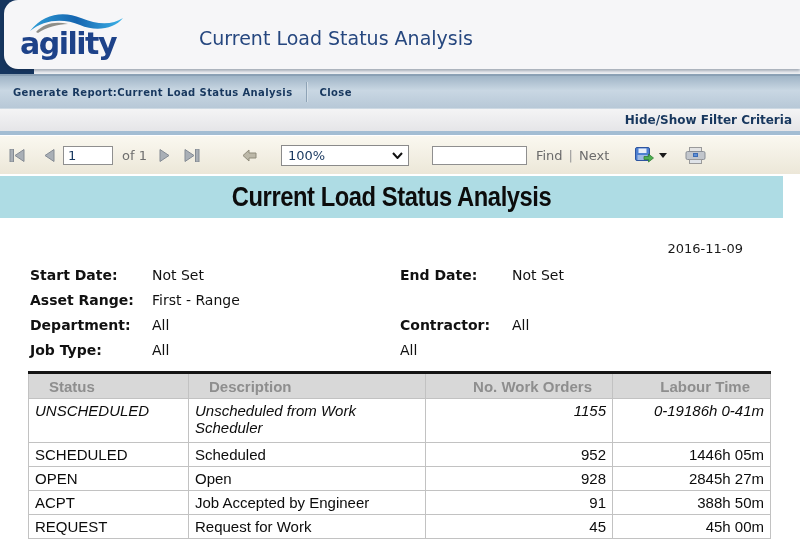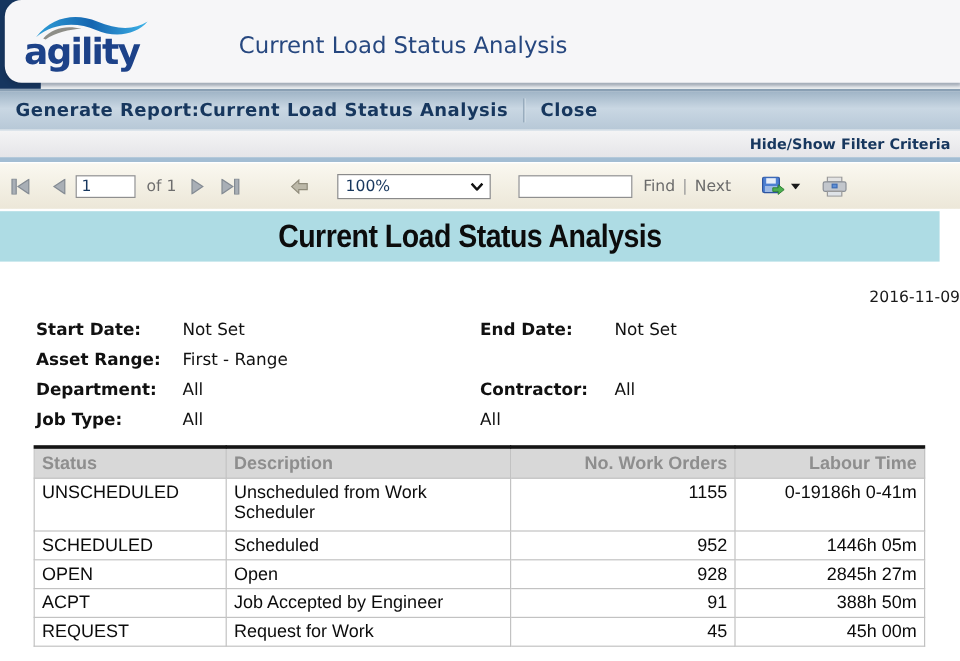--- a/index.html
+++ b/index.html
@@ -16,21 +16,21 @@
   .logo { margin-left:16px; width:112px; position:relative; }
   .logo-swoosh { display:block; margin-left:8px; }
   .logo-text { margin-top:-8px; font-weight:bold; font-size:30px; color:#1d4289;
                letter-spacing:-1.5px; line-height:1; }
   .header-title { position:absolute; left:195px; top:27px; font-size:19px; color:#26477f; }
 
   
   .menubar { height:35px; border-top:2px solid #8aa0b4; border-bottom:1px solid #cdd9e3;
              background:linear-gradient(to bottom,#9fb4c6,#c9d7e3 45%,#b7c8d7);
              display:flex; align-items:center;
-             font-weight:bold; font-size:15px; letter-spacing:.4px; color:#17375e; }
+             font-weight:bold; font-size:10px; letter-spacing:.4px; color:#17375e; }
   .menu-item { padding:0 13px; cursor:default; }
   .menu-divider { width:1px; height:20px; background:#8ea3b6; box-shadow:1px 0 0 #d4dfe8; }
 
   
   .filter-toggle-bar { height:22px; background:linear-gradient(to bottom,#f4f4f5,#e5e5e8);
                        display:flex; justify-content:flex-end; align-items:center;
                        padding-right:8px; font-weight:bold; font-size:12px; color:#17375e; }
   .blue-strip { height:4px; background:#a3bdd3; }
 
   
@@ -50,39 +50,39 @@
   .find-label, .next-label { color:#6b6b6b; cursor:pointer; }
   .find-label { margin-left:9px; }
   .fn-sep { margin:0 6px; color:#9a9a9a; }
 
   
   .report-banner { margin-top:2px; width:783px; height:42px; background:#aedce4;
                    display:flex; align-items:center; justify-content:center; }
   .report-banner h1 { font-family:"Liberation Sans",sans-serif; font-weight:bold;
                       font-size:27px; color:#0c0c0c; letter-spacing:-.5px;
                       transform:scaleX(.88); white-space:nowrap; }
-  .report-date { margin-top:23px; text-align:right; 
+  .report-date { margin-top:23px; text-align:right; padding-right:57px;
                  font-size:13px; color:#1a1a1a; font-family:"DejaVu Sans",sans-serif; }
   .filters { margin:6px 0 0 30px; font-size:14px; color:#111; }
   .filter-row { display:flex; align-items:center; height:25px; }
   .fl-label { width:122px; font-weight:bold; }
   .fl-value { width:248px; }
   .fr-label { width:112px; font-weight:bold; }
   .fr-value { flex:1; }
 
   
   table.report-table { margin:9px 0 0 28px; width:742px; border-collapse:collapse;
                        border:1px solid #b8b8b8; border-top:3px solid #141414;
                        font-family:"Liberation Sans",sans-serif; font-size:15px; table-layout:fixed; }
   .report-table th { background:#d8d8d8; color:#8e8e8e; font-weight:bold; height:26px;
-                     padding:2px 6px; border:1px solid #c2c2c2; }
+                     padding:2px 20px; border:1px solid #c2c2c2; }
   .report-table td { color:#0c0c0c; padding:3px 6px; border:1px solid #c2c2c2; height:24px;
                      vertical-align:top; }
   .report-table .num { text-align:right; }
-  .report-table .row-tall td { height:44px; }
+  .report-table .row-tall td { height:44px;font-style:italic; }
 </style>
 </head>
 <body>
 
 <div class="header">
   <div class="header-corner"></div>
   <div class="header-panel">
     <div class="logo">
       <svg class="logo-swoosh" width="96" height="26" viewBox="0 0 96 26">
         <defs>

